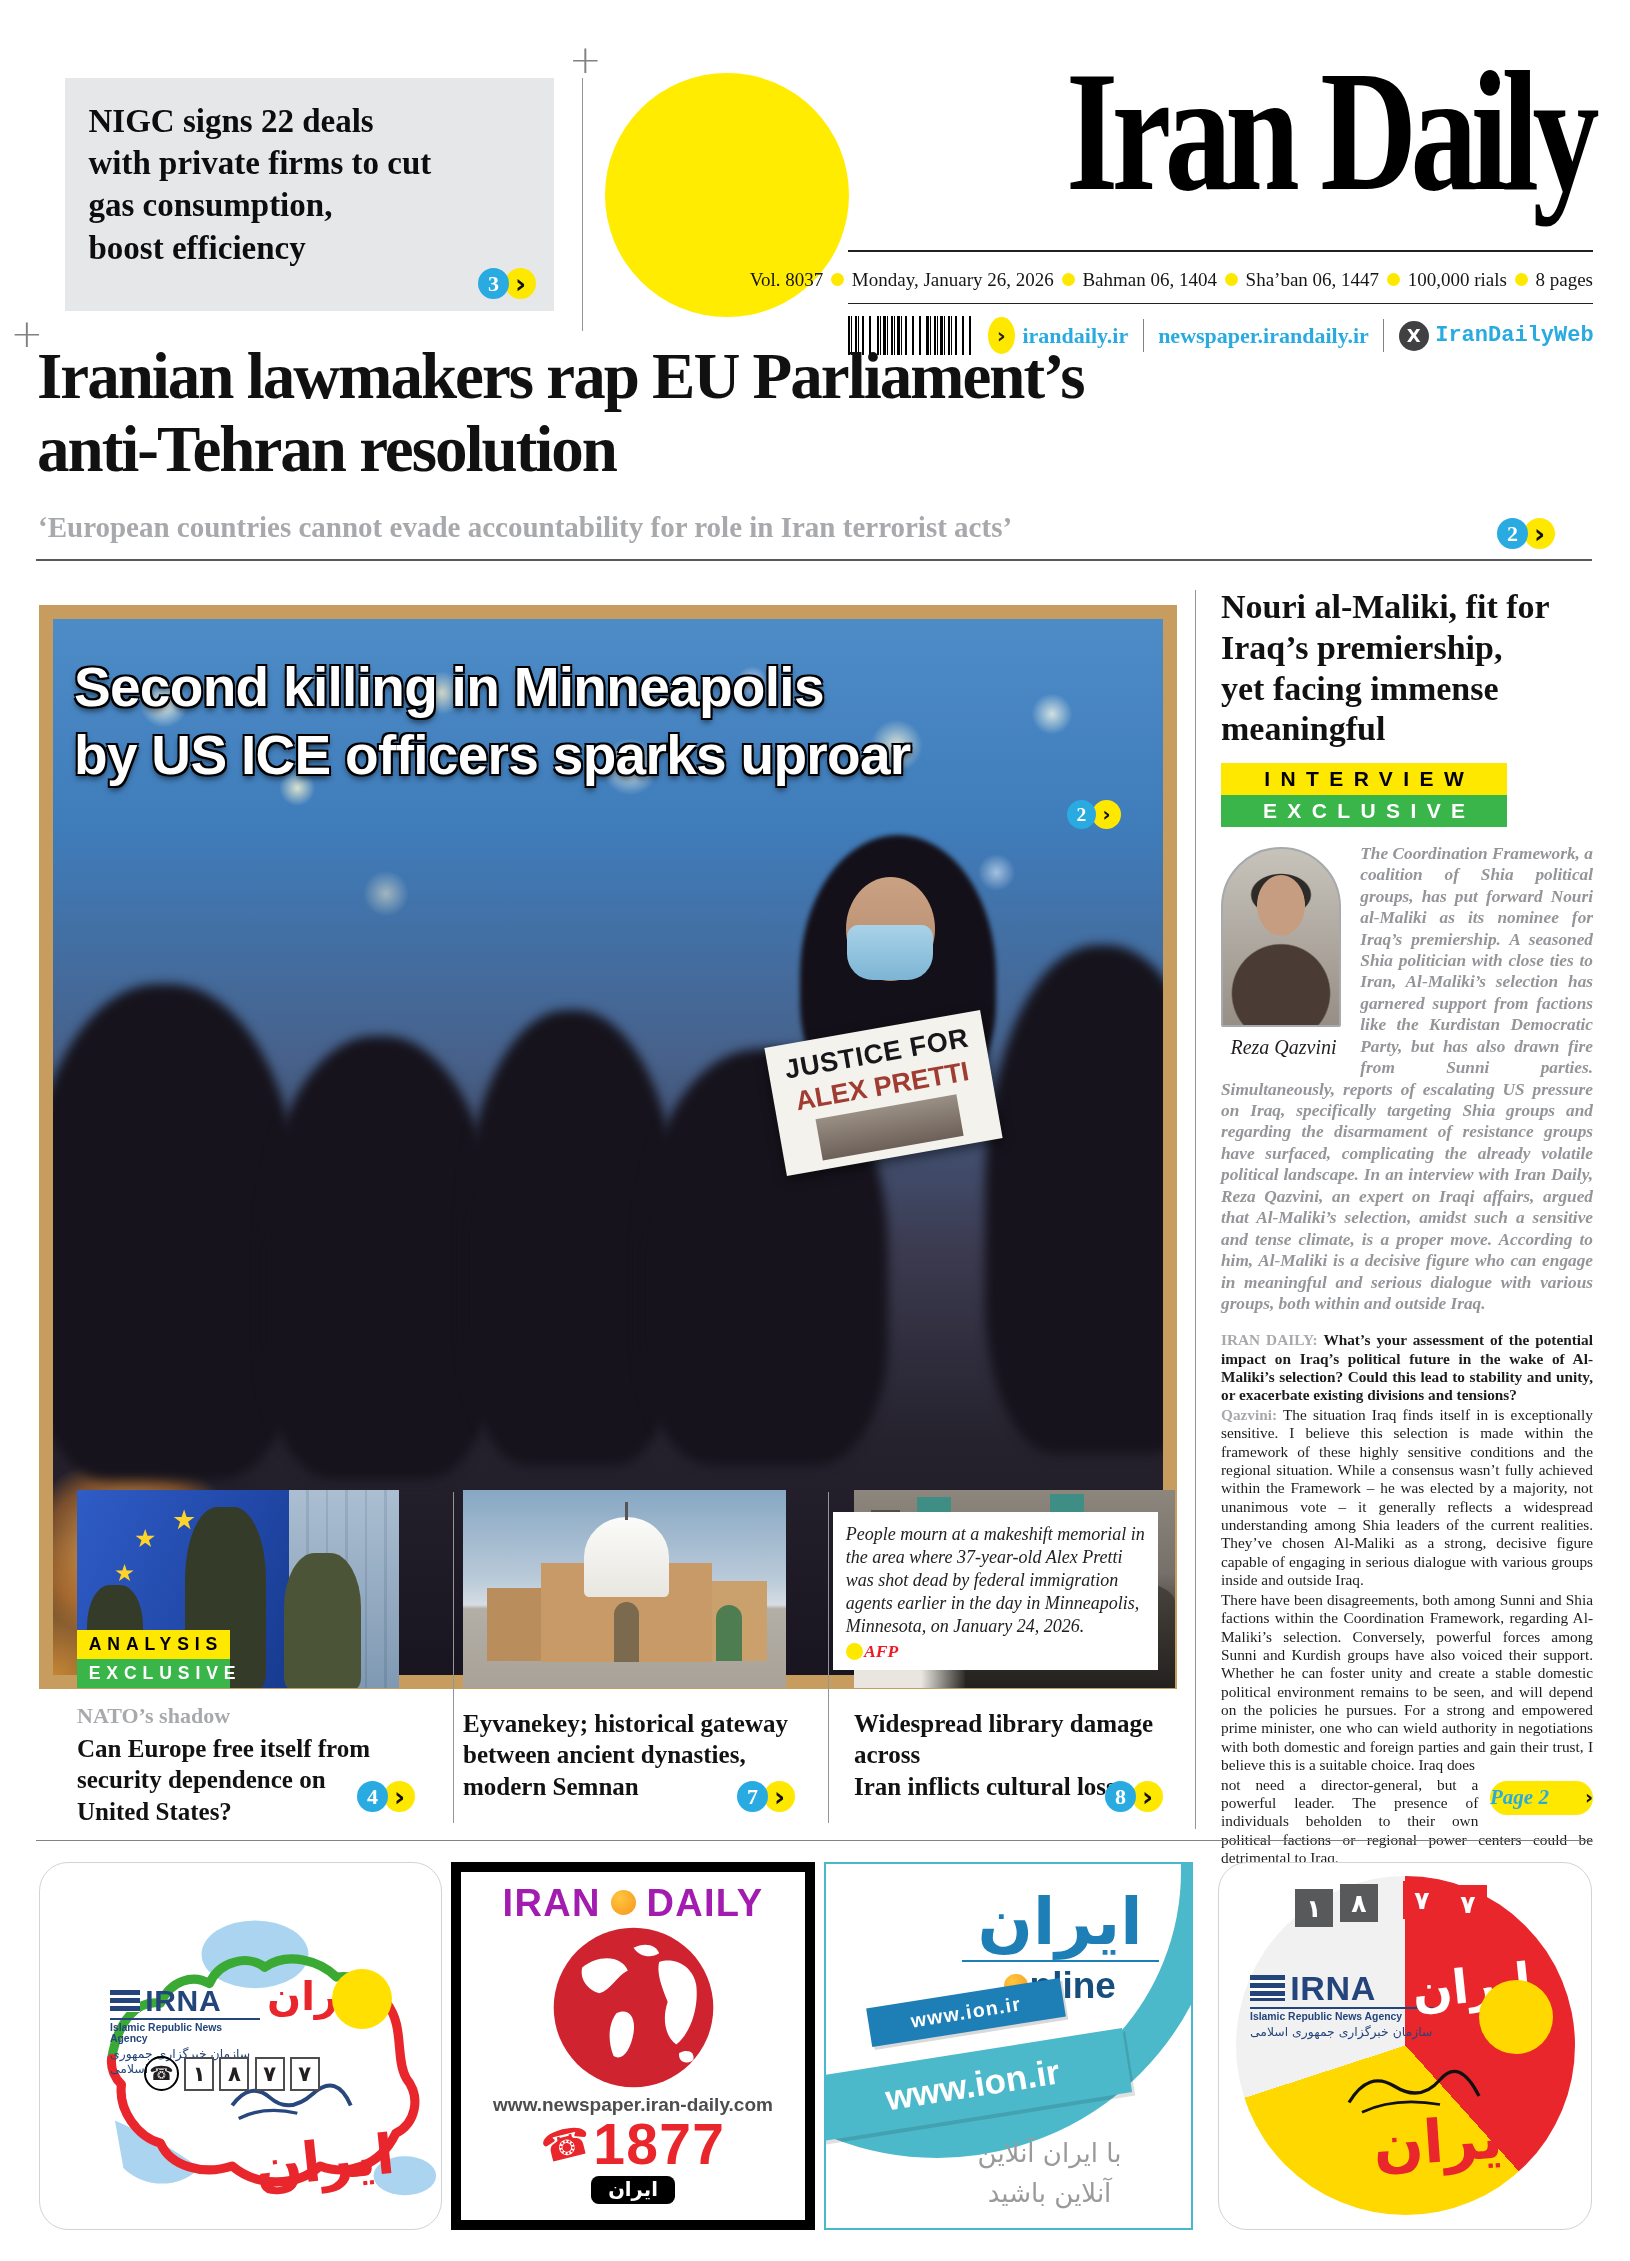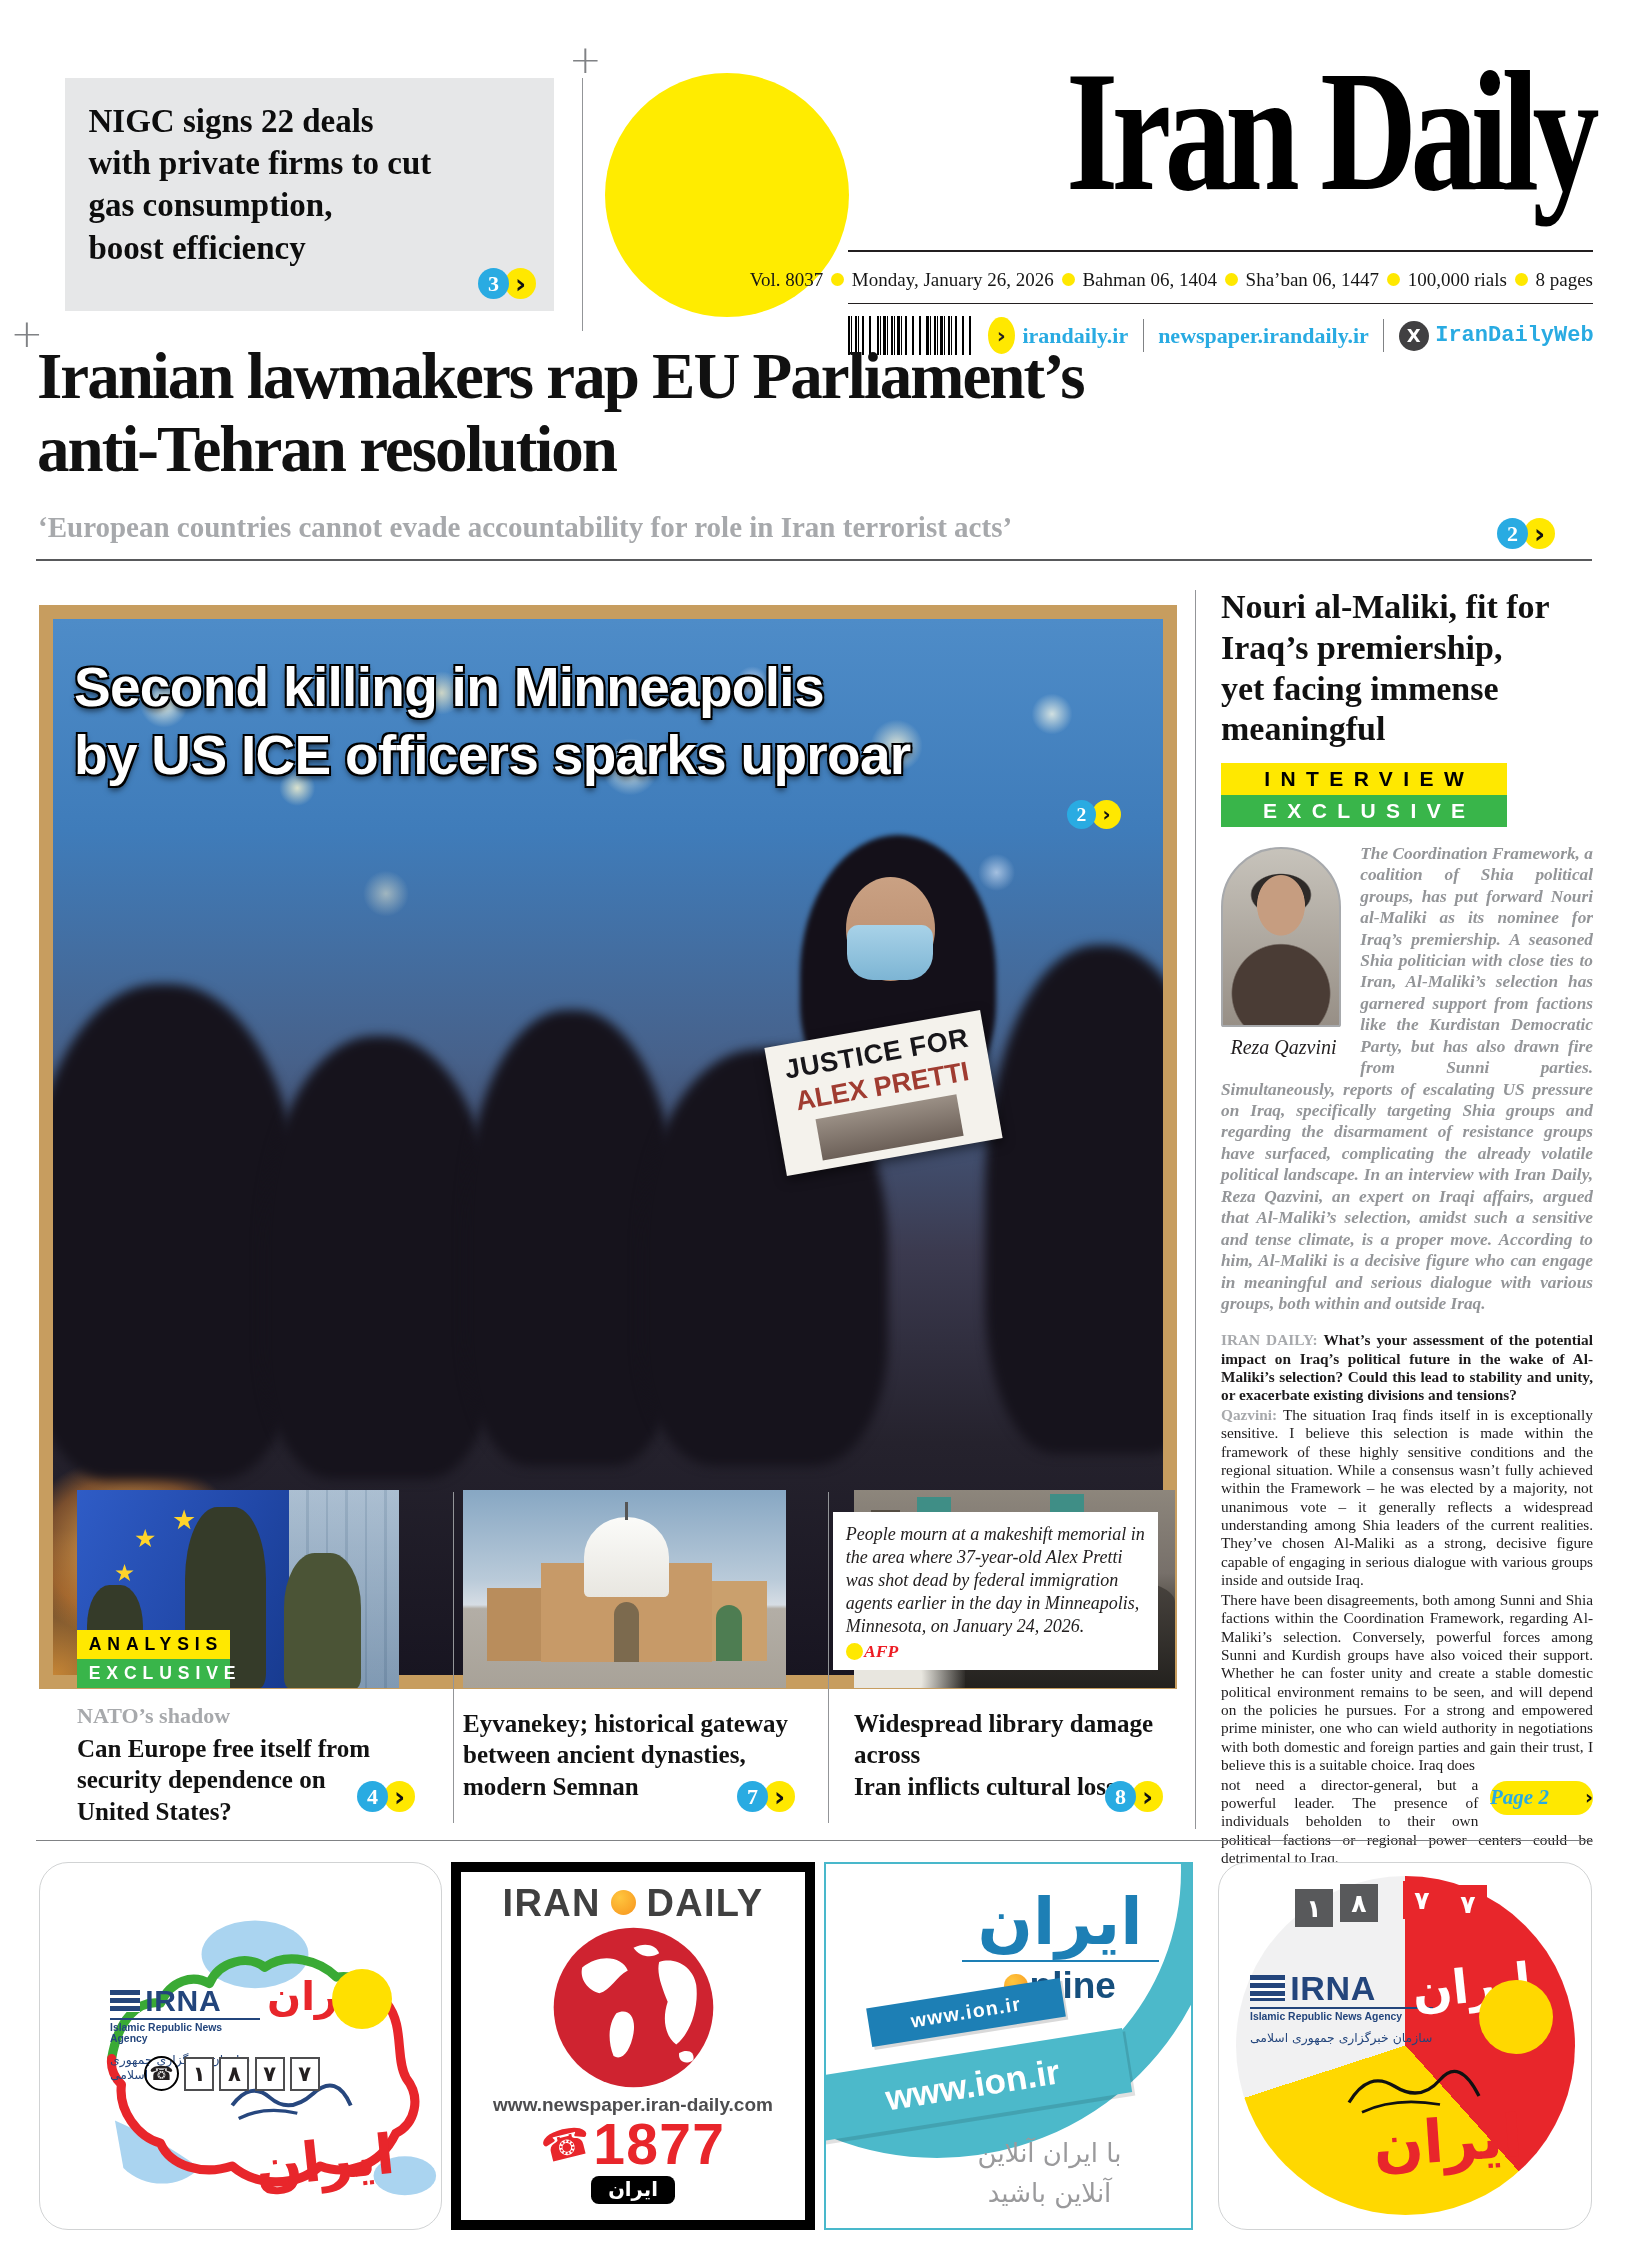--- a/index.html
+++ b/index.html
@@ -155,33 +155,33 @@
   
   .rule-ads{left:36px;top:1840px;width:1556px;height:1.3px;background:#808285;}
   .ad{position:absolute;top:1862px;height:368px;background:#fff;box-sizing:border-box;}
   .ad1{left:39px;width:403px;border:1.3px solid #d1d3d4;border-radius:29px;overflow:hidden;}
   .ad-ov{position:absolute;}
   .irna-row{display:flex;align-items:center;}
   .irna-bars{width:30px;height:22px;background:repeating-linear-gradient(180deg,#23457c 0 5.2px,#fff 5.2px 7.8px);margin-right:5.2px;flex:none;}
   .irna-name{font-family:"Liberation Sans",sans-serif;font-weight:700;font-size:34px;color:#23457c;letter-spacing:0.7px;line-height:1;}
   .irna-en{font-family:"Liberation Sans",sans-serif;font-weight:700;font-size:10.4px;color:#23457c;border-top:2px solid #23457c;
            margin-top:2px;padding-top:2px;}
-  .irna-fa{font-size:12.4px;color:#23457c;margin-top:8px;font-family:"DejaVu Sans",sans-serif;}
+  .irna-fa{font-size:12.4px;color:#23457c;margin-top:2px;font-family:"DejaVu Sans",sans-serif;}
   .ad1-iran{font-family:"DejaVu Sans",sans-serif;font-weight:700;font-size:40px;color:#e8262b;}
   .ad1-sun{width:60px;height:60px;border-radius:50%;background:#ffe000;}
   .ad1-phone{display:flex;align-items:center;}
   .ad1-picon{width:35px;height:35px;border:2.6px solid #000;border-radius:50%;display:flex;align-items:center;justify-content:center;
              font-size:19.6px;font-family:"DejaVu Sans",sans-serif;box-sizing:border-box;}
   .ad1-dbox{width:30px;height:34px;border:2px solid #4d4d4f;background:#fff;display:flex;align-items:center;justify-content:center;
             font-size:21px;font-family:"DejaVu Sans",sans-serif;font-weight:700;margin-left:5.2px;box-sizing:border-box;}
   .ad1-iran-big{font-family:"DejaVu Sans",sans-serif;font-weight:700;font-size:55px;color:#e8262b;transform:rotate(-6deg);}
 
   .ad2{left:451px;width:364px;border:10.4px solid #000;display:flex;flex-direction:column;align-items:center;}
   .ad2-head{margin-top:11.7px;display:flex;align-items:center;gap:10.4px;font-family:"Liberation Sans",sans-serif;font-weight:700;
-            font-size:38px;letter-spacing:1.3px;color:#404040;line-height:1;}
+            font-size:38px;letter-spacing:1.3px;color:#a21caf;line-height:1;}
   .ad2-dot{width:25px;height:25px;border-radius:50%;background:radial-gradient(circle at 35% 30%,#ffc63e,#f7941d);}
   .ad2-url{font-family:"Liberation Sans",sans-serif;font-weight:700;font-size:19px;color:#4d4d4f;margin-top:1.3px;}
   .ad2-phone-row{display:flex;align-items:center;line-height:1;}
   .ad2-picon{color:#e8262b;font-family:"DejaVu Sans",sans-serif;font-size:40px;transform:rotate(-14deg);margin-right:2.6px;}
   .ad2-phone{color:#e8262b;font-weight:700;font-size:57px;font-family:"Liberation Sans",sans-serif;letter-spacing:1.3px;}
   .ad2-footer{margin-top:2.6px;background:#000;border-radius:7.8px;padding:2.6px 17px;color:#fff;font-family:"DejaVu Sans",sans-serif;
               font-weight:700;font-size:19.6px;}
 
   .ad3{left:824px;width:369px;border:2px solid #49b8cb;overflow:hidden;}
   .ion-ring{position:absolute;left:-176px;top:-280px;width:574px;height:574px;border-radius:50%;border:43px solid #4cb9ca;box-sizing:border-box;}

